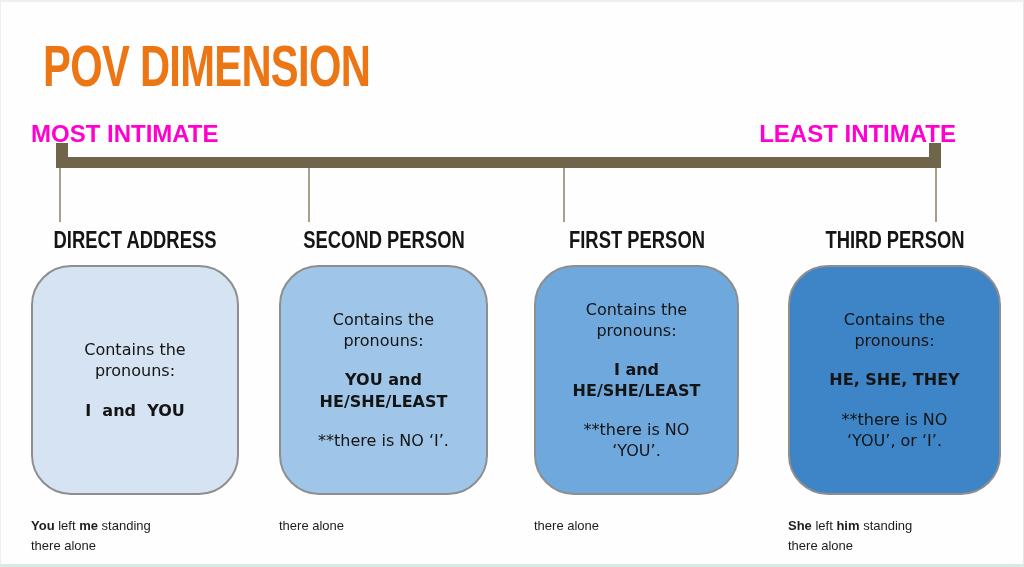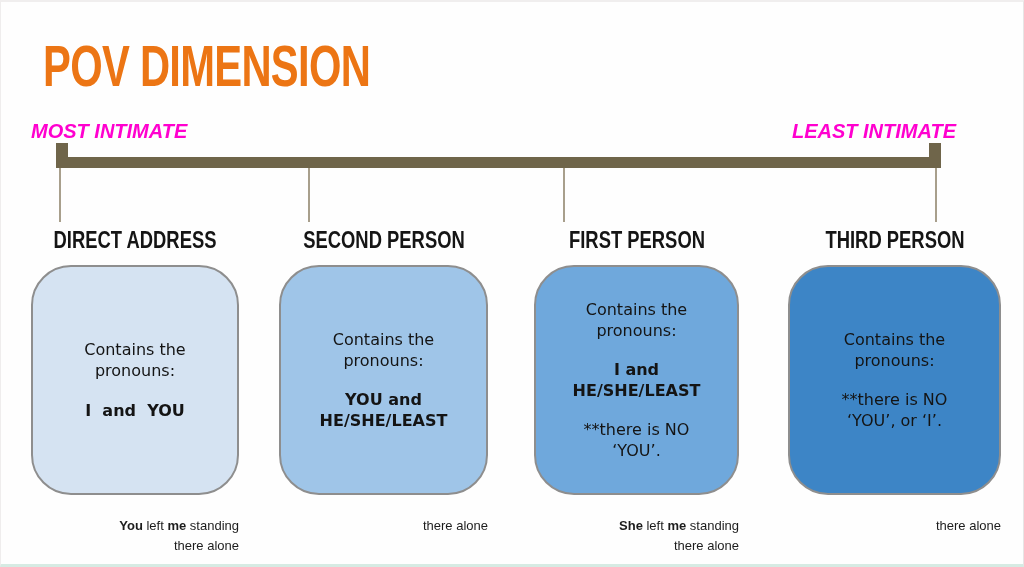--- a/index.html
+++ b/index.html
@@ -18,21 +18,21 @@
   .title {
     position:absolute; left:42px; top:30px;
     font-family:"Liberation Sans", sans-serif;
     font-weight:700; font-size:58px; letter-spacing:-1px;
     transform:scaleX(0.72); transform-origin:left top;
     white-space:nowrap;
   }
   .intimate {
     position:absolute; top:118px;
     font-family:"Liberation Sans", sans-serif;
-    font-weight:700; font-style:italic; font-size:20px;
+    font-weight:700; font-size:24px;
     white-space:nowrap;
   }
   .intimate.left  { left:30px; }
   .intimate.right { right:67px; }
   .tl-bar  { position:absolute; left:55px; top:155px; width:885px; height:11px; }
   .tl-cap  { position:absolute; top:141px; width:12px; height:25px; }
   .tl-cap.left  { left:55px; }
   .tl-cap.right { left:928px; }
   .tl-drop { position:absolute; top:166px; width:2px; height:54px; }
   .column  { position:absolute; top:0; height:567px; }
@@ -50,21 +50,21 @@
     display:flex; flex-direction:column; justify-content:center; align-items:center;
     text-align:center;
     padding:12px 14px;
     color:#141414;
     font-size:16px; line-height:1.32;
   }
   .card p { margin:9px 0; white-space:pre-line; }
   .card .card-pronouns { font-weight:700; }
   .example {
     position:absolute; top:514px; left:0; right:0;
-    text-align:right;
+    text-align:left;
     font-family:"Liberation Sans", sans-serif;
     font-size:13px; line-height:1.5; color:#1c1c1c;
   }
   .example b { font-weight:700; }
 </style>
 </head>
 <body>
 
 <div class="slide">
 
@@ -96,48 +96,50 @@
     </div>
   </div>
 
   <div class="column" style="left: 278px; width: 209px;">
     <div class="col-heading">SECOND PERSON</div>
     <div class="card" style="background: rgb(159, 197, 232);">
       <p class="card-intro">Contains the
 pronouns:</p>
       <p class="card-pronouns">YOU and
 HE/SHE/LEAST</p>
+      <p class="card-note">**there is NO ‘I’.</p>
     </div>
     <div class="example">
       <div class="example-line2">there alone</div>
     </div>
   </div>
 
   <div class="column" style="left: 533px; width: 205px;">
     <div class="col-heading">FIRST PERSON</div>
     <div class="card" style="background: rgb(111, 168, 220);">
       <p class="card-intro">Contains the
 pronouns:</p>
       <p class="card-pronouns">I and
 HE/SHE/LEAST</p>
       <p class="card-note">**there is NO
 ‘YOU’.</p>
     </div>
     <div class="example">
-      <div class="example-line1"><b>She</b><span> left </span><b>me</b><span> standing</span></div>
       <div class="example-line2">there alone</div>
     </div>
   </div>
 
   <div class="column" style="left: 787px; width: 213px;">
     <div class="col-heading">THIRD PERSON</div>
     <div class="card" style="background: rgb(61, 133, 198);">
       <p class="card-intro">Contains the
 pronouns:</p>
+      <p class="card-pronouns">HE, SHE, THEY</p>
       <p class="card-note">**there is NO
 ‘YOU’, or ‘I’.</p>
     </div>
     <div class="example">
+      <div class="example-line1"><b>She</b><span> left </span><b>him</b><span> standing</span></div>
       <div class="example-line2">there alone</div>
     </div>
   </div>
 </div>
 </div>
 
 </body></html>

